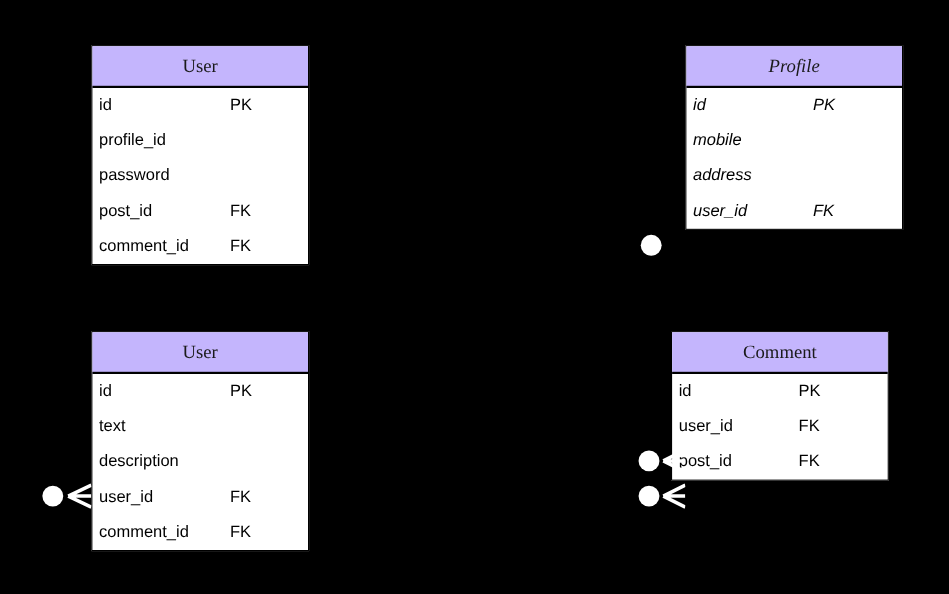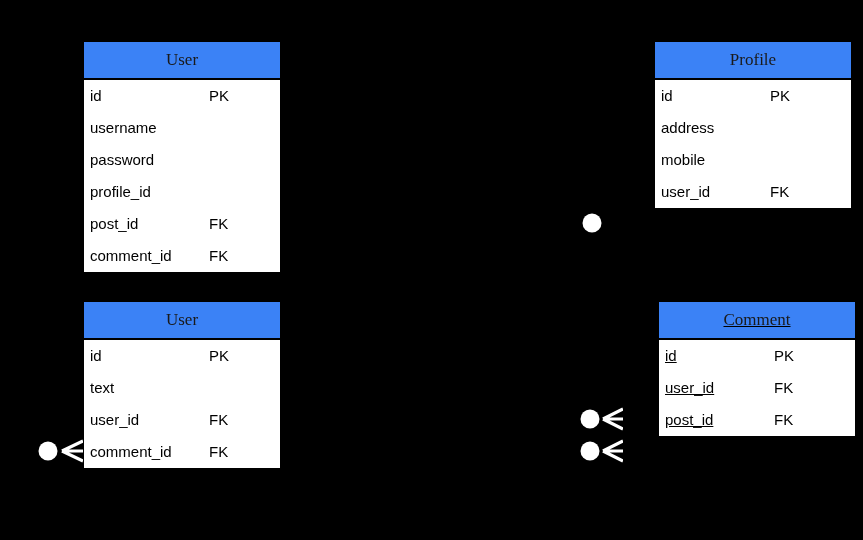--- a/index.html
+++ b/index.html
@@ -20,21 +20,21 @@
     background: #ffffff;
     border: 1px solid #000000;
     box-sizing: border-box;
     font-family: "Liberation Sans", sans-serif;
     font-size: 15px;
     color: #000000;
   }
   .erd-header {
     height: 36px;
     line-height: 36px;
-    background: #3b82f6;
+    background: #c4b5fd;
     border-bottom: 2px solid #000000;
     text-align: center;
     font-family: "Liberation Serif", serif;
     font-size: 17px;
     color: #1a1a1a;
   }
   .erd-row {
     position: relative;
     height: 32px;
     line-height: 32px;
@@ -42,23 +42,23 @@
   }
   .col-key {
     position: absolute;
     top: 0;
     left: 125px;
   }
   .tbl-right .col-key {
     left: 115px;
   }
   .tbl-user    { left: 83px;  top: 41px;  }
-  .tbl-profile { left: 654px; top: 41px;  }
+  .tbl-profile { left: 623px; top: 41px; font-style: italic;  }
   .tbl-post    { left: 83px;  top: 301px; }
-  .tbl-comment { left: 658px; top: 301px; text-decoration: underline; }
+  .tbl-comment { left: 610px; top: 301px; }
   .marker {
     position: absolute;
     width: 48px;
     height: 32px;
   }
   .mk-profile-user  { left: 575px; top: 207px; }
   .mk-post-user     { left: 35px;  top: 435px; }
   .mk-comment-user  { left: 575px; top: 403px; }
   .mk-comment-post  { left: 575px; top: 435px; }
 </style>
@@ -68,29 +68,25 @@
 <div class="canvas">
 
   <div class="erd-table tbl-user tbl-left">
     <div class="erd-header">User</div>
     <div class="erd-body">
       <div class="erd-row">
         <span class="col-name">id</span>
         <span class="col-key">PK</span>
       </div>
       <div class="erd-row">
-        <span class="col-name">username</span>
+        <span class="col-name">profile_id</span>
         <span class="col-key"></span>
       </div>
       <div class="erd-row">
         <span class="col-name">password</span>
-        <span class="col-key"></span>
-      </div>
-      <div class="erd-row">
-        <span class="col-name">profile_id</span>
         <span class="col-key"></span>
       </div>
       <div class="erd-row">
         <span class="col-name">post_id</span>
         <span class="col-key">FK</span>
       </div>
       <div class="erd-row">
         <span class="col-name">comment_id</span>
         <span class="col-key">FK</span>
       </div>
@@ -98,43 +94,47 @@
   </div>
 
   <div class="erd-table tbl-profile tbl-right">
     <div class="erd-header">Profile</div>
     <div class="erd-body">
       <div class="erd-row">
         <span class="col-name">id</span>
         <span class="col-key">PK</span>
       </div>
       <div class="erd-row">
-        <span class="col-name">address</span>
+        <span class="col-name">mobile</span>
         <span class="col-key"></span>
       </div>
       <div class="erd-row">
-        <span class="col-name">mobile</span>
+        <span class="col-name">address</span>
         <span class="col-key"></span>
       </div>
       <div class="erd-row">
         <span class="col-name">user_id</span>
         <span class="col-key">FK</span>
       </div>
     </div>
   </div>
 
   <div class="erd-table tbl-post tbl-left">
     <div class="erd-header">User</div>
     <div class="erd-body">
       <div class="erd-row">
         <span class="col-name">id</span>
         <span class="col-key">PK</span>
       </div>
       <div class="erd-row">
         <span class="col-name">text</span>
+        <span class="col-key"></span>
+      </div>
+      <div class="erd-row">
+        <span class="col-name">description</span>
         <span class="col-key"></span>
       </div>
       <div class="erd-row">
         <span class="col-name">user_id</span>
         <span class="col-key">FK</span>
       </div>
       <div class="erd-row">
         <span class="col-name">comment_id</span>
         <span class="col-key">FK</span>
       </div>

